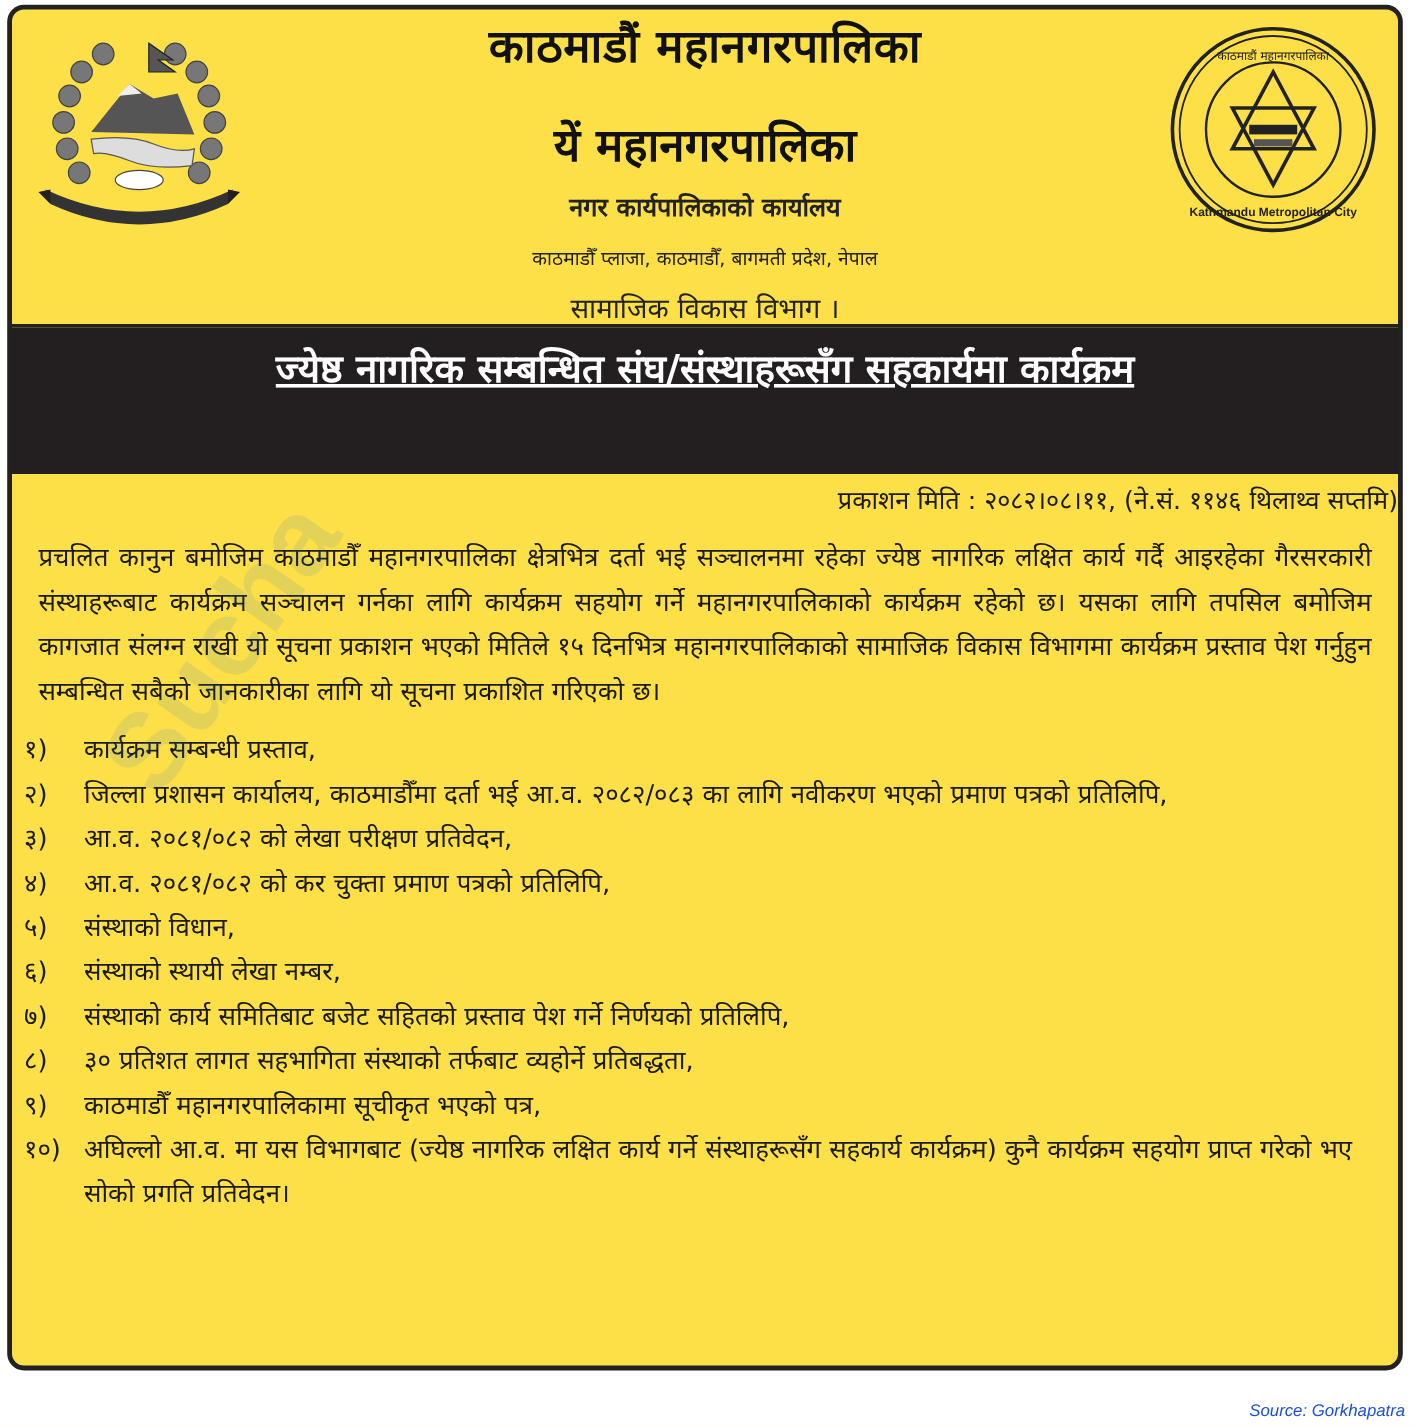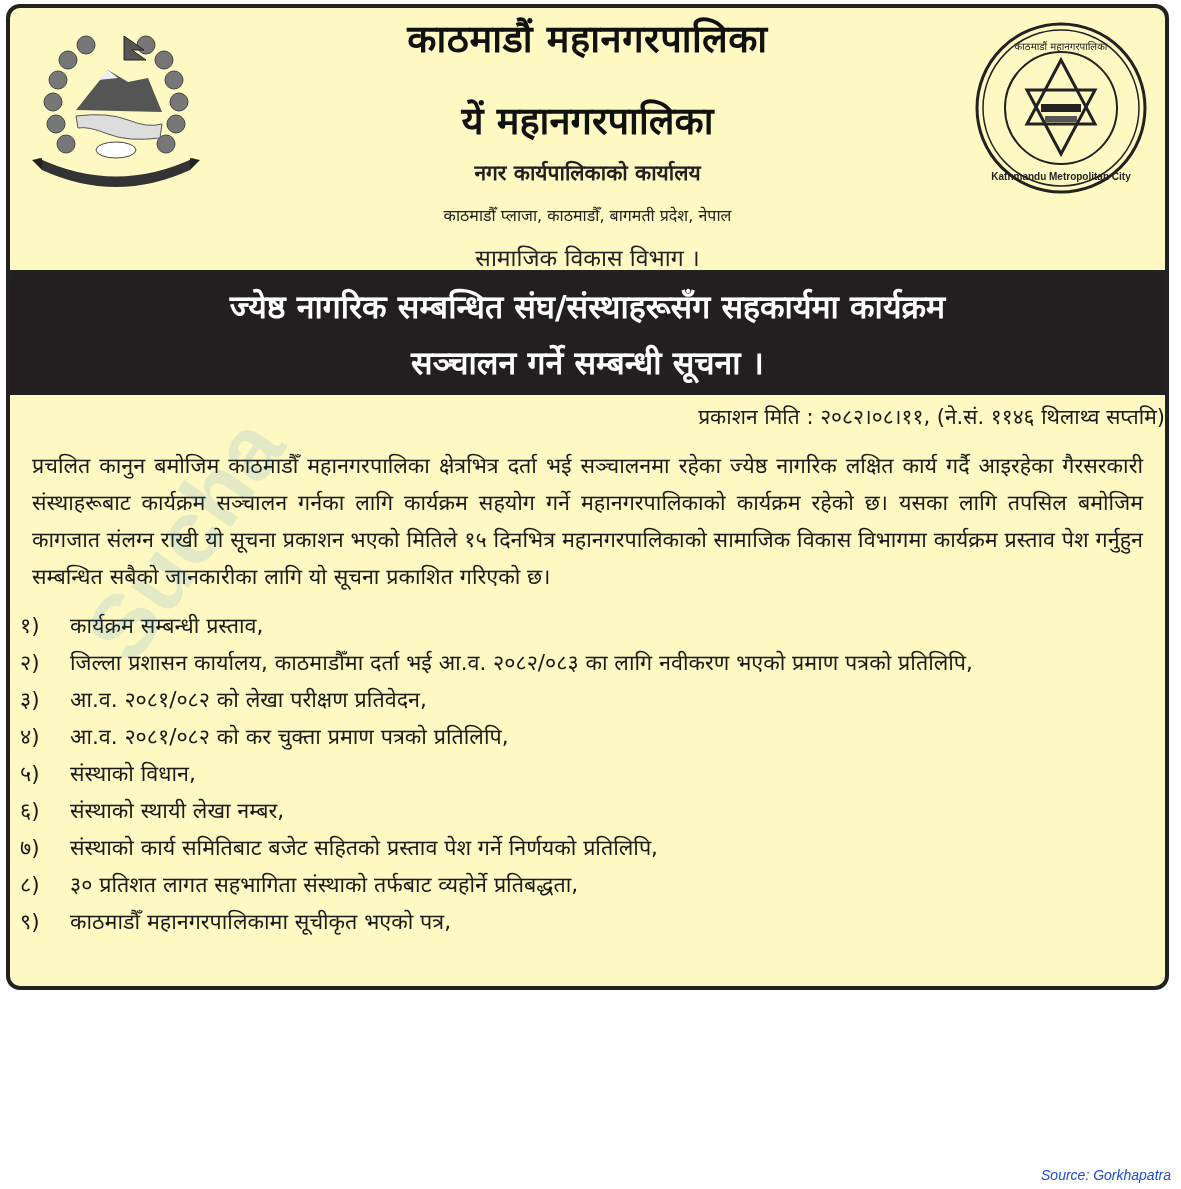--- a/index.html
+++ b/index.html
@@ -1,30 +1,30 @@
 <!DOCTYPE html>
 <html><head>
   <meta charset="utf-8">
   <style>
     html, body { margin: 0; padding: 0; background: #ffffff; }
     body { width: 1181px; height: 1189px; position: relative; overflow: hidden;
            font-family: "DejaVu Sans", sans-serif; color: #1a1a1a; }
-    .frame { position: absolute; left: 6px; top: 4px; width: 1163px; height: 986px;
-             border: 4px solid #222; border-radius: 14px; box-sizing: border-box; overflow: hidden; background: #fef9c3; }
+    .frame { position: absolute; left: 6px; top: 4px; width: 1163px; height: 1138px;
+             border: 4px solid #222; border-radius: 14px; box-sizing: border-box; overflow: hidden; background: #fde047; }
     .header { position: relative; height: 262px; border-bottom: 3px solid #222; }
     .emblem-left { position: absolute; left: 18px; top: 12px; width: 176px; height: 170px; }
     .emblem-right { position: absolute; right: 16px; top: 12px; width: 176px; height: 176px; }
     .title-block { position: absolute; left: 220px; right: 220px; top: 6px; text-align: center; }
     .org-title { font-weight: bold; font-size: 38px; line-height: 50px; letter-spacing: 0.5px; color: #111; }
     .org-script { font-weight: bold; font-size: 38px; line-height: 62px; color: #111; font-family: "DejaVu Serif", serif; margin-top: 26px; }
     .office { font-weight: bold; font-size: 21px; line-height: 42px; color: #222; }
     .address { font-size: 16px; line-height: 44px; color: #222; }
     .department { font-size: 23px; line-height: 40px; color: #222; }
     .banner { background: #231f20; color: #fff; text-align: center; height: 122px; padding-top: 6px; box-sizing: border-box; }
-    .banner-line { font-weight: bold; font-size: 32px; line-height: 56px; }
+    .banner-line { font-weight: bold; font-size: 32px; line-height: 56px; text-decoration: underline; }
     .date-line { text-align: right; font-size: 21px; line-height: 36px; margin-top: 4px; }
     .para { font-size: 21.5px; line-height: 37px; text-align: justify; text-align-last: left; padding: 0 10px; margin: 12px; }
     .list-title { font-size: 21.5px; line-height: 37px; padding: 0 10px; }
     .list { list-style: none; margin: 0; padding: 0 10px; }
     .list li { display: flex; font-size: 21.5px; line-height: 37px; }
     .list .num { width: 50px; flex: 0 0 50px; }
     .list .txt { flex: 1; padding-right: 10px; }
     .source { position: absolute; right: 10px; bottom: 6px; font-style: italic; font-size: 14px; color: #1d4ed8; font-family: "Liberation Sans", sans-serif; }
     .watermark { position: absolute; pointer-events: none; opacity: 0.12; color: #2a7fd4; font-weight: bold; font-size: 90px;
                  transform: rotate(-55deg); font-family: "Liberation Sans", sans-serif; }
@@ -87,21 +87,20 @@
         <rect x="68" y="84" width="40" height="8" fill="#222"></rect>
         <rect x="72" y="96" width="32" height="6" fill="#555"></rect>
         <text x="88" y="30" font-size="10" text-anchor="middle" fill="#222" font-family="DejaVu Sans, sans-serif">काठमाडौं महानगरपालिका</text>
         <text x="88" y="160" font-size="10" text-anchor="middle" fill="#222" font-weight="bold" font-family="Liberation Sans, sans-serif">Kathmandu Metropolitan City</text>
       </svg>
     </div>
   </div>
 
   <div class="banner">
     <div class="banner-line">ज्येष्ठ नागरिक सम्बन्धित संघ/संस्थाहरूसँग सहकार्यमा कार्यक्रम</div>
-    <div class="banner-line">सञ्चालन गर्ने सम्बन्धी सूचना ।</div>
   </div>
 
   <div class="date-line">प्रकाशन मिति : २०८२।०८।११, (ने.सं. ११४६ थिलाथ्व सप्तमि)</div>
 
   <p class="para">प्रचलित कानुन बमोजिम काठमाडौँ महानगरपालिका क्षेत्रभित्र दर्ता भई सञ्चालनमा रहेका ज्येष्ठ नागरिक लक्षित कार्य गर्दै आइरहेका गैरसरकारी संस्थाहरूबाट कार्यक्रम सञ्चालन गर्नका लागि कार्यक्रम सहयोग गर्ने महानगरपालिकाको कार्यक्रम रहेको छ। यसका लागि तपसिल बमोजिम कागजात संलग्न राखी यो सूचना प्रकाशन भएको मितिले १५ दिनभित्र महानगरपालिकाको सामाजिक विकास विभागमा कार्यक्रम प्रस्ताव पेश गर्नुहुन सम्बन्धित सबैको जानकारीका लागि यो सूचना प्रकाशित गरिएको छ।</p>
 
 
   <ul class="list">
     <li>
         <span class="num">१)</span>
@@ -132,18 +131,22 @@
         <span class="txt">संस्थाको कार्य समितिबाट बजेट सहितको प्रस्ताव पेश गर्ने निर्णयको प्रतिलिपि,</span>
       </li>
     <li>
         <span class="num">८)</span>
         <span class="txt">३० प्रतिशत लागत सहभागिता संस्थाको तर्फबाट व्यहोर्ने प्रतिबद्धता,</span>
       </li>
     <li>
         <span class="num">९)</span>
         <span class="txt">काठमाडौँ महानगरपालिकामा सूचीकृत भएको पत्र,</span>
       </li>
+    <li>
+        <span class="num">१०)</span>
+        <span class="txt">अघिल्लो आ.व. मा यस विभागबाट (ज्येष्ठ नागरिक लक्षित कार्य गर्ने संस्थाहरूसँग सहकार्य कार्यक्रम) कुनै कार्यक्रम सहयोग प्राप्त गरेको भए सोको प्रगति प्रतिवेदन।</span>
+      </li>
   </ul>
 
   <div class="watermark" style="left:40px; top:480px;">Sucha</div>
 </div>
 
 <div class="source">Source: Gorkhapatra</div>
 
 </body></html>

